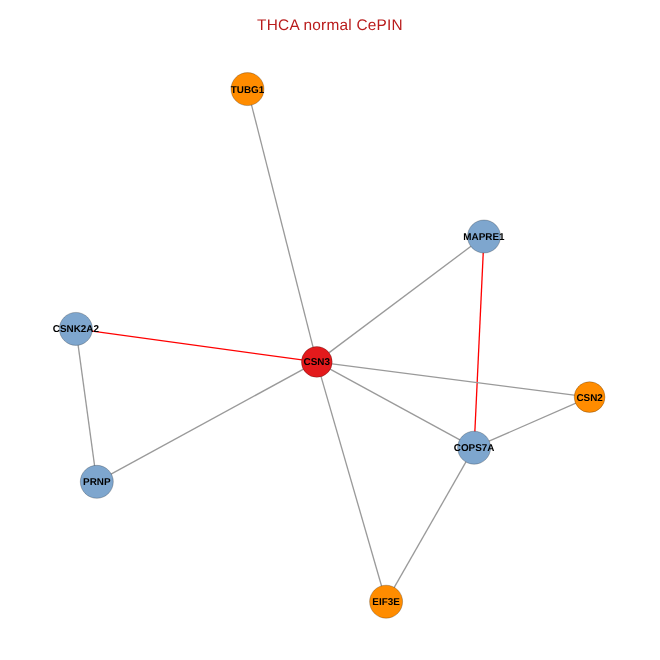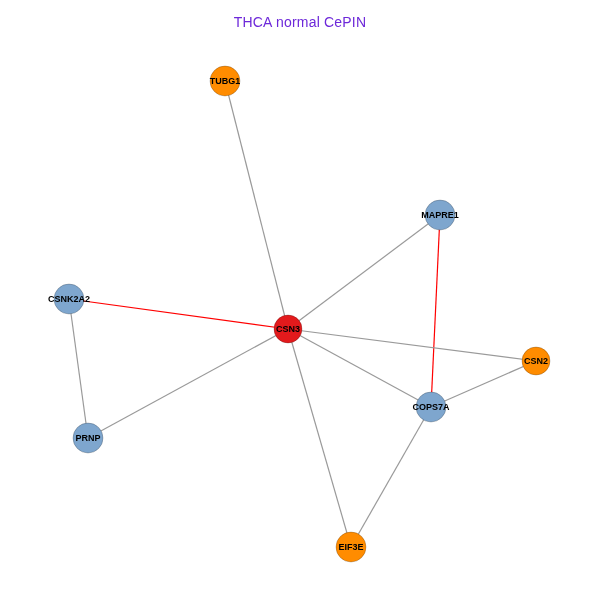--- a/index.html
+++ b/index.html
@@ -33,21 +33,21 @@
     font-size: 9px;
     font-weight: bold;
     fill: #000000;
     text-anchor: middle;
     font-family: "Liberation Sans", sans-serif;
   }
 </style>
 </head>
 <body>
 
-<div class="chart-title" style="color: #6d28d9; text-align: center;">THCA normal CePIN</div>
+<div class="chart-title" style="color: #b91c1c; text-align: center;">THCA normal CePIN</div>
 
 <svg id="network" width="600" height="600" xmlns="http://www.w3.org/2000/svg">
     <line x1="225" y1="81" x2="288" y2="329" stroke="#9A9A9A" stroke-width="1.2"></line>
     <line x1="440" y1="215" x2="288" y2="329" stroke="#9A9A9A" stroke-width="1.2"></line>
     <line x1="440" y1="215" x2="431" y2="407" stroke="#FF0000" stroke-width="1.2"></line>
     <line x1="69" y1="299" x2="288" y2="329" stroke="#FF0000" stroke-width="1.2"></line>
     <line x1="69" y1="299" x2="88" y2="438" stroke="#9A9A9A" stroke-width="1.2"></line>
     <line x1="88" y1="438" x2="288" y2="329" stroke="#9A9A9A" stroke-width="1.2"></line>
     <line x1="288" y1="329" x2="431" y2="407" stroke="#9A9A9A" stroke-width="1.2"></line>
     <line x1="288" y1="329" x2="536" y2="361" stroke="#9A9A9A" stroke-width="1.2"></line>

